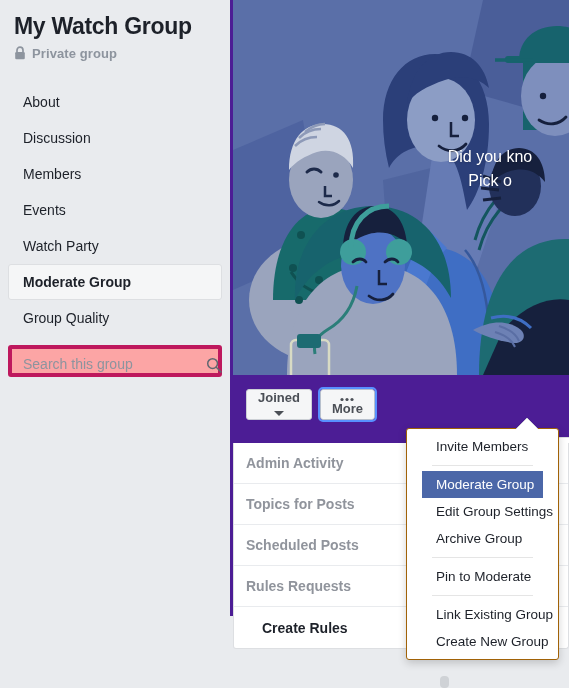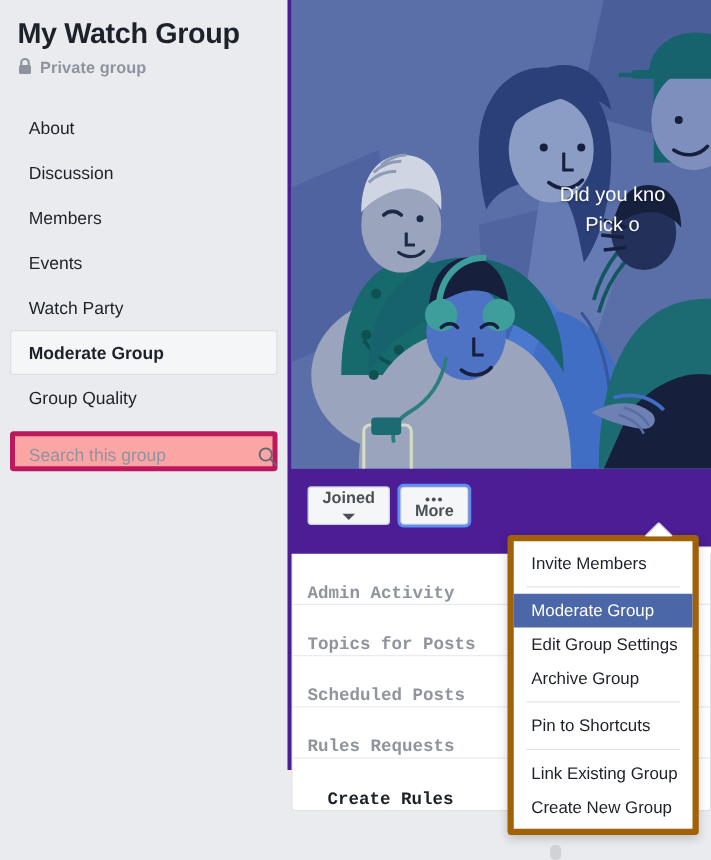--- a/index.html
+++ b/index.html
@@ -193,53 +193,52 @@
     left: 233px; top: 437px;
     width: 336px; height: 7px;
     background: #fff;
     border: 1px solid #dddfe2;
     border-bottom: none;
     border-radius: 3px 3px 0 0;
   }
   .mod-row {
     height: 41px;
     display: flex;
-    align-items: flex-end;
+    align-items: center;
     padding: 0 12px;
     font-size: 14px;
     font-weight: 700;
     color: #90949c;
     border-bottom: 1px solid #e9ebee;
     cursor: pointer;
     white-space: nowrap;
-    font-family: Liberation Mono, monospace;
   }
   .mod-row.active { color: #1d2129; }
   .mod-row:last-child { border-bottom: none; margin-left: 16px; }
 
   
   #hidden-heading {
     position: absolute;
     left: 520px; top: 461px;
     font-size: 14px;
     font-weight: 700;
     color: #1d2129;
     z-index: 5;
   }
 
   
   #more-menu {
     position: absolute;
     left: 406px; top: 428px;
     width: 153px;
     background: #fff;
-    border: 5px solid #a16207;
+    border: 1px solid #a16207;
     border-radius: 3px;
     box-shadow: 0 3px 8px rgba(0,0,0,.18);
-    padding: 4px 0;
+    padding: 4px 15px;
     z-index: 20;
   }
   .menu-item {
     height: 27px;
     display: flex;
     align-items: center;
     padding: 0 14px;
     font-size: 13.5px;
     color: #1d2129;
     cursor: pointer;
@@ -477,21 +476,21 @@
       <span>Moderate Group</span>
     </div>
     <div class="menu-item">
       <span>Edit Group Settings</span>
     </div>
     <div class="menu-item">
       <span>Archive Group</span>
     </div>
     <div class="menu-sep"></div>
     <div class="menu-item">
-      <span>Pin to Shortcuts</span>
+      <span>Pin to Moderate</span>
     </div>
     <div class="menu-sep"></div>
     <div class="menu-item">
       <span>Link Existing Group</span>
     </div>
     <div class="menu-item">
       <span>Create New Group</span>
     </div>
   </div>
 

